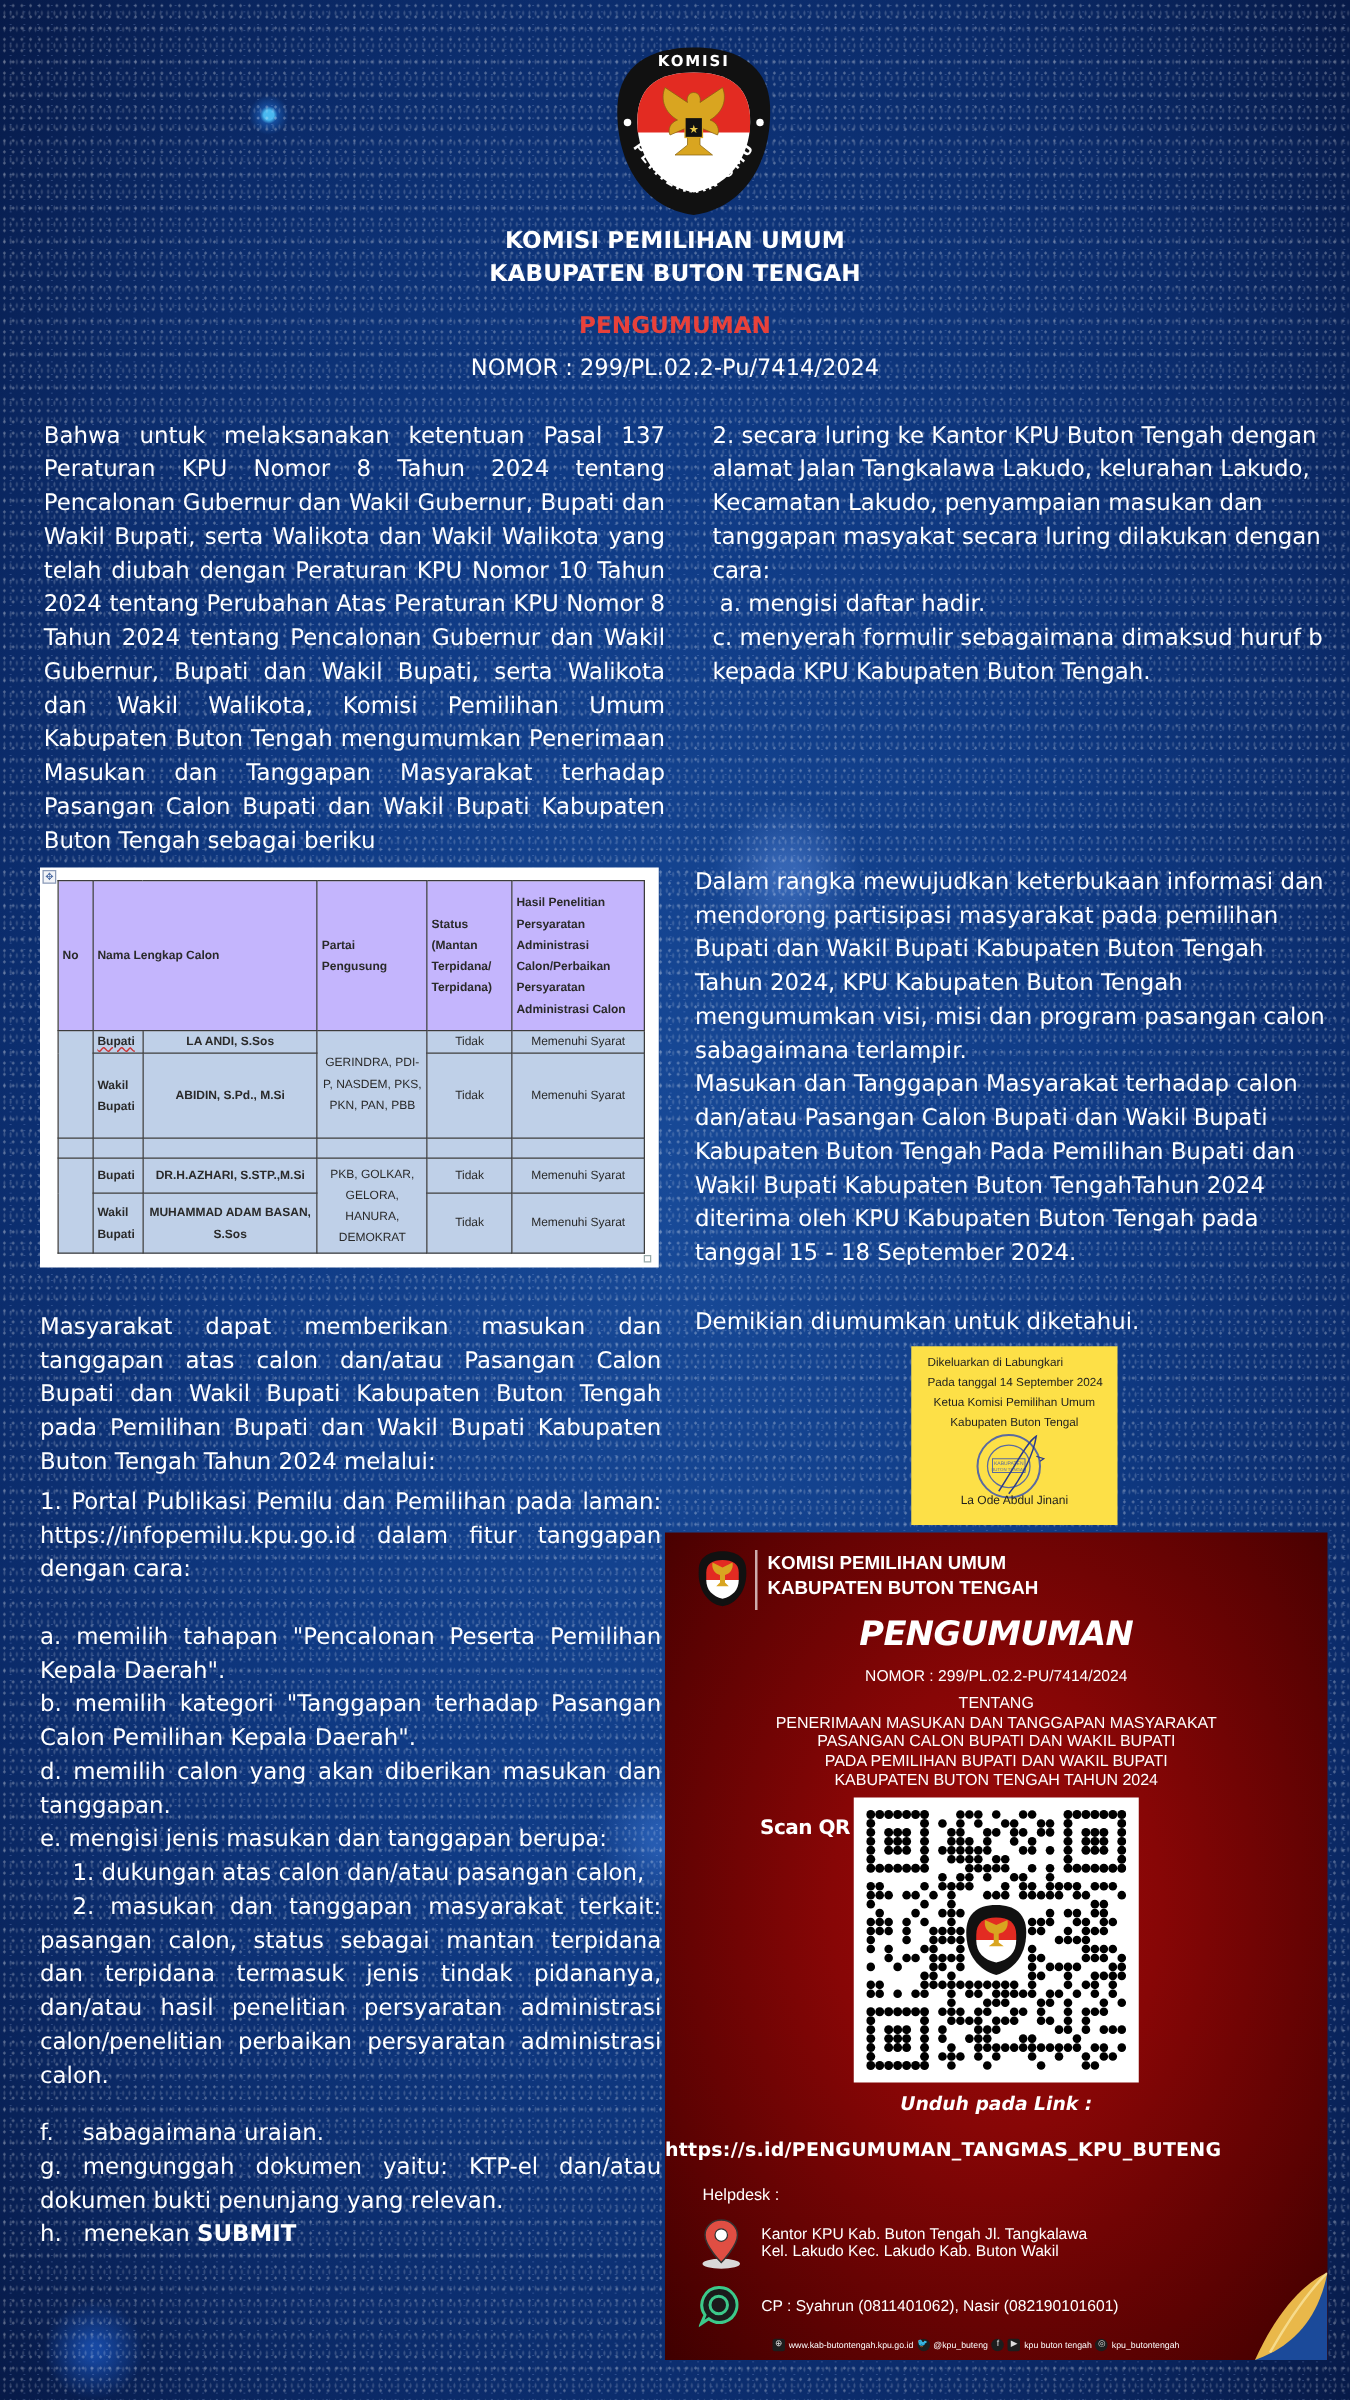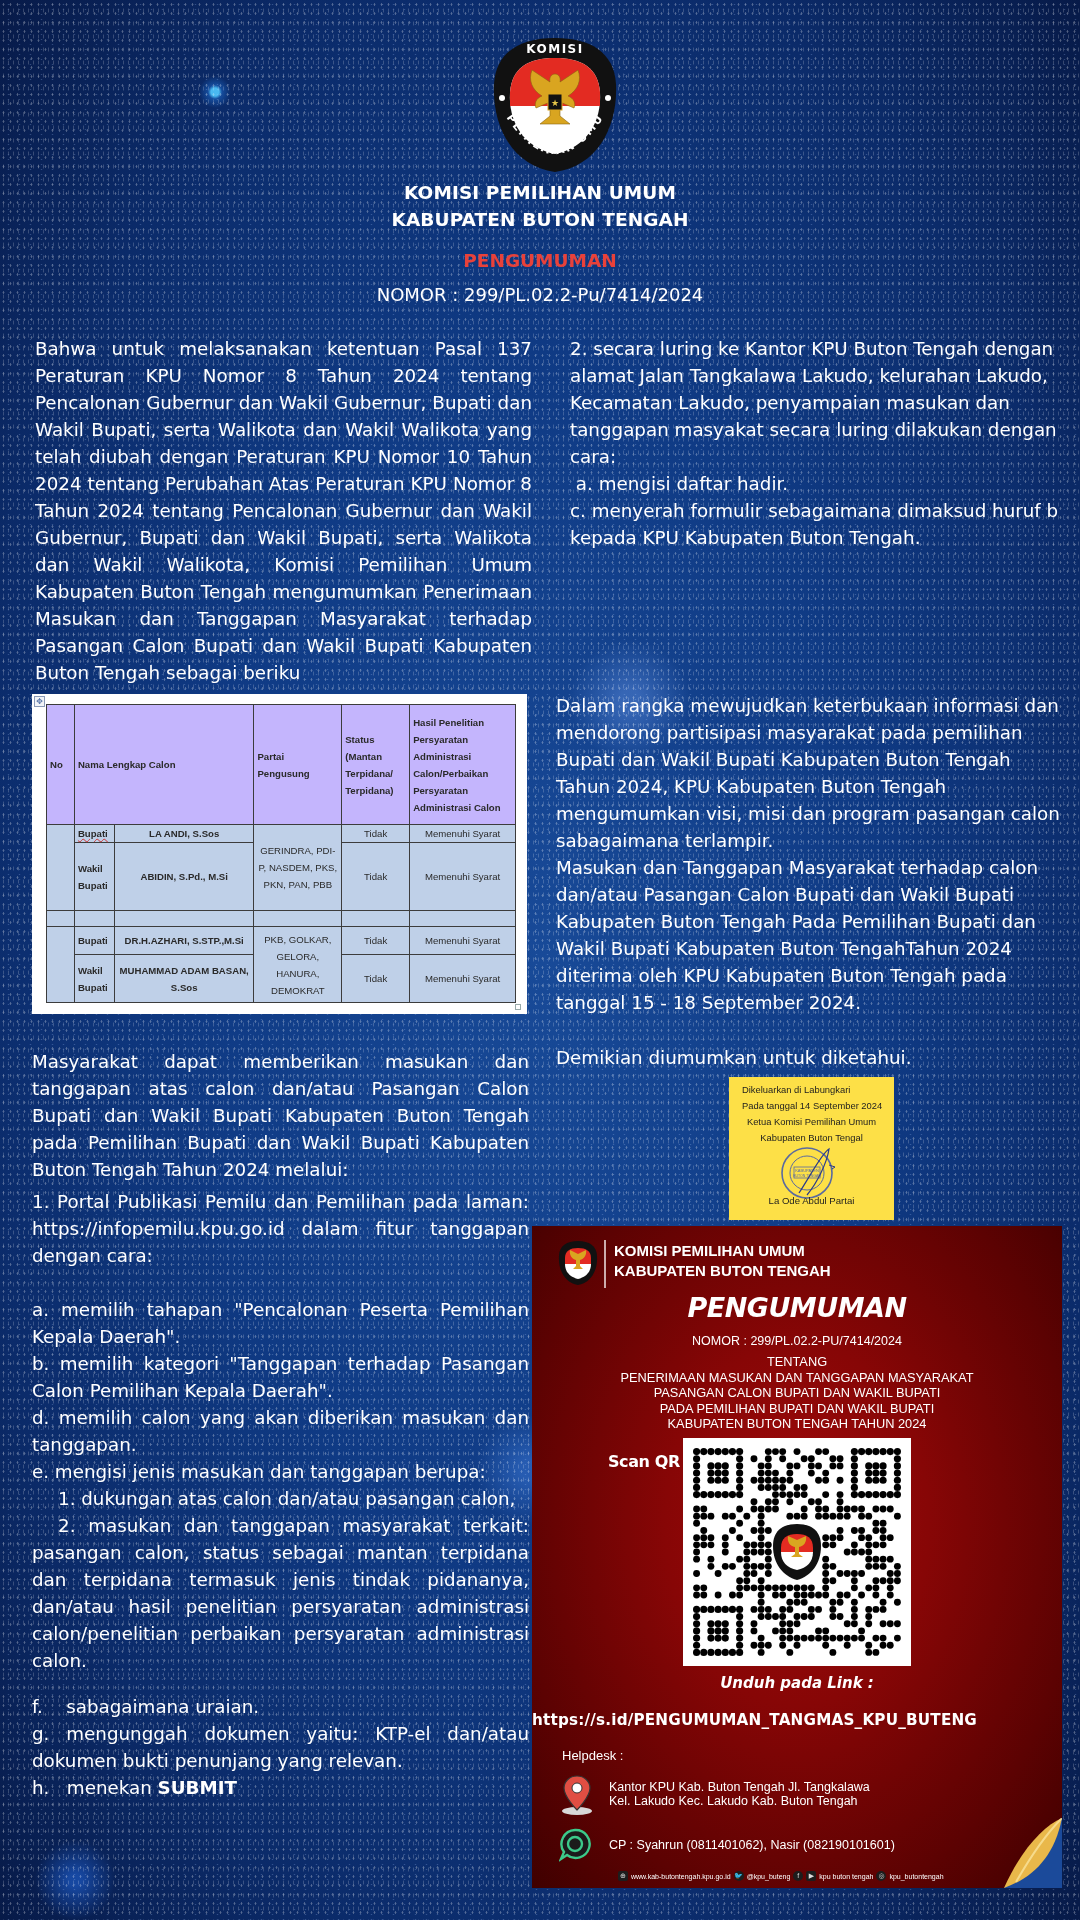--- a/index.html
+++ b/index.html
@@ -216,21 +216,21 @@
   <span class="l">Kabupaten Buton Tengal</span>
   <svg class="stamp" viewBox="0 0 70 58">
     <circle cx="30" cy="30" r="25" fill="none" stroke="#5a6aa0" stroke-width="1.6"></circle>
     <circle cx="30" cy="30" r="17" fill="none" stroke="#5a6aa0" stroke-width="1"></circle>
     <rect x="17" y="24" width="26" height="11" fill="none" stroke="#5a6aa0" stroke-width="0.8"></rect>
     <text x="30" y="29" font-size="4" text-anchor="middle" fill="#5a6aa0" font-family="Liberation Sans, sans-serif">KABUPATEN</text>
     <text x="30" y="33.5" font-size="3.5" text-anchor="middle" fill="#5a6aa0" font-family="Liberation Sans, sans-serif">BUTON TENGAH</text>
     <path d="M22 50 C 35 30 45 10 52 6 C 50 20 40 40 30 52" fill="none" stroke="#2a3a8a" stroke-width="1.2"></path>
     <path d="M52 22 l6 2 l-3 2" fill="none" stroke="#2a3a8a" stroke-width="1"></path>
   </svg>
-  <span class="signame">La Ode Abdul Partai</span>
+  <span class="signame">La Ode Abdul Jinani</span>
 </div>
 
 <div class="poster">
   <svg class="mini-logo" viewBox="0 0 40 46">
     <path d="M20 1 C 31 1 39 6 39 16 C 40 30 33 43 20 45 C 7 43 0 30 1 16 C 1 6 9 1 20 1 Z" fill="#111"></path>
     <path d="M20 8 C 28 8 33 11 33 18 L 33 24 L 7 24 L 7 18 C 7 11 12 8 20 8 Z" fill="#e32b22"></path>
     <path d="M7 24 L 33 24 C 33 32 28 37 20 39 C 12 37 7 32 7 24 Z" fill="#fff"></path>
     <path d="M20 14 l-8-4 c-1 5 2 9 6 10 v6 l-3 3 h10 l-3-3 v-6 c4-1 7-5 6-10 z" fill="#d9a520"></path>
   </svg>
   <div class="vbar"></div>
@@ -662,21 +662,21 @@
   <div class="unduh">Unduh pada Link :</div>
   <div class="plink">https://s.id/PENGUMUMAN_TANGMAS_KPU_BUTENG</div>
   <div class="helpdesk">Helpdesk  :</div>
   <svg class="pin" viewBox="0 0 34 42">
     <ellipse cx="17" cy="37" rx="15" ry="4" fill="#d8d8d8"></ellipse>
     <path d="M17 2 C 9 2 4 8 4 14 C 4 23 17 36 17 36 C 17 36 30 23 30 14 C 30 8 25 2 17 2 Z" fill="#e04e43" stroke="#333" stroke-width="1.2"></path>
     <circle cx="17" cy="14" r="5" fill="#fff" stroke="#333" stroke-width="1"></circle>
   </svg>
   <div class="addr">
     <div>Kantor KPU Kab. Buton Tengah Jl. Tangkalawa</div>
-    <div>Kel. Lakudo Kec. Lakudo Kab. Buton Tengah</div>
+    <div>Kel. Lakudo Kec. Lakudo Kab. Buton Wakil</div>
   </div>
   <svg class="wa" viewBox="0 0 32 34">
     <path d="M16 2 A 14 14 0 1 1 8 27 L 2 31 L 5 24 A 14 14 0 0 1 16 2 Z" fill="#1b1b1b" stroke="#3cc98a" stroke-width="2.4"></path>
     <circle cx="16" cy="16" r="7" fill="none" stroke="#3cc98a" stroke-width="2.4"></circle>
   </svg>
   <div class="cp">CP : Syahrun (0811401062), Nasir (082190101601)</div>
   <div class="socials">
     <span class="si">⊕</span>
     <span>www.kab-butontengah.kpu.go.id</span>
     <span class="si round" style="background:#1d1d1d">🐦</span>

